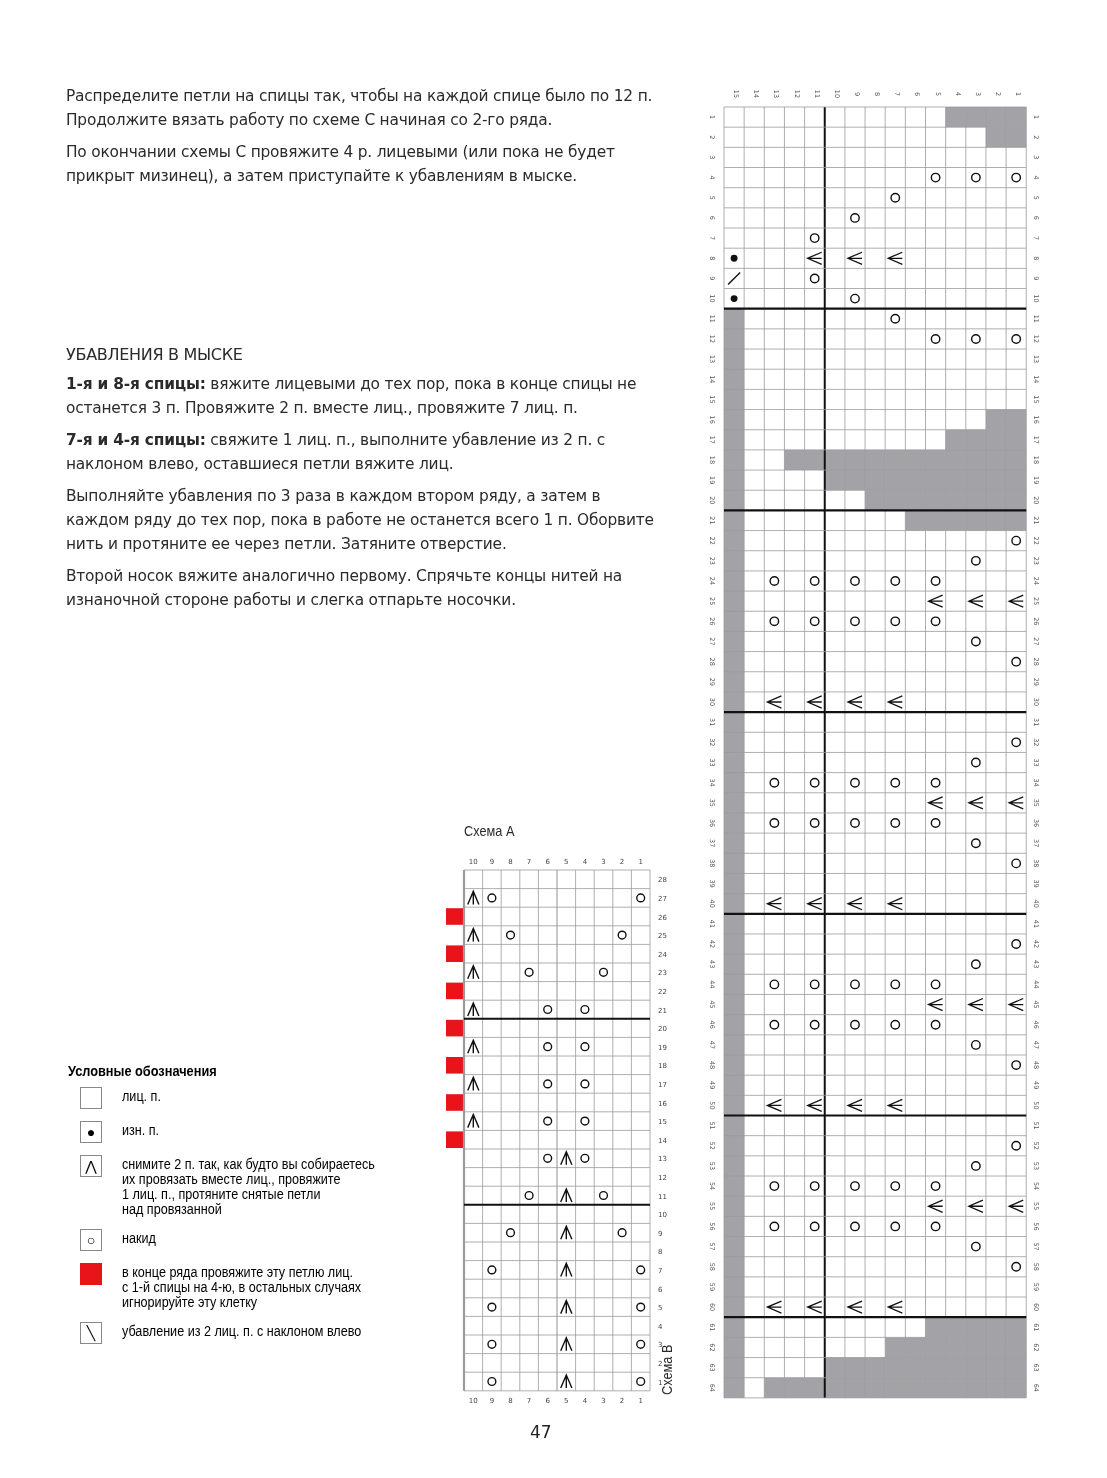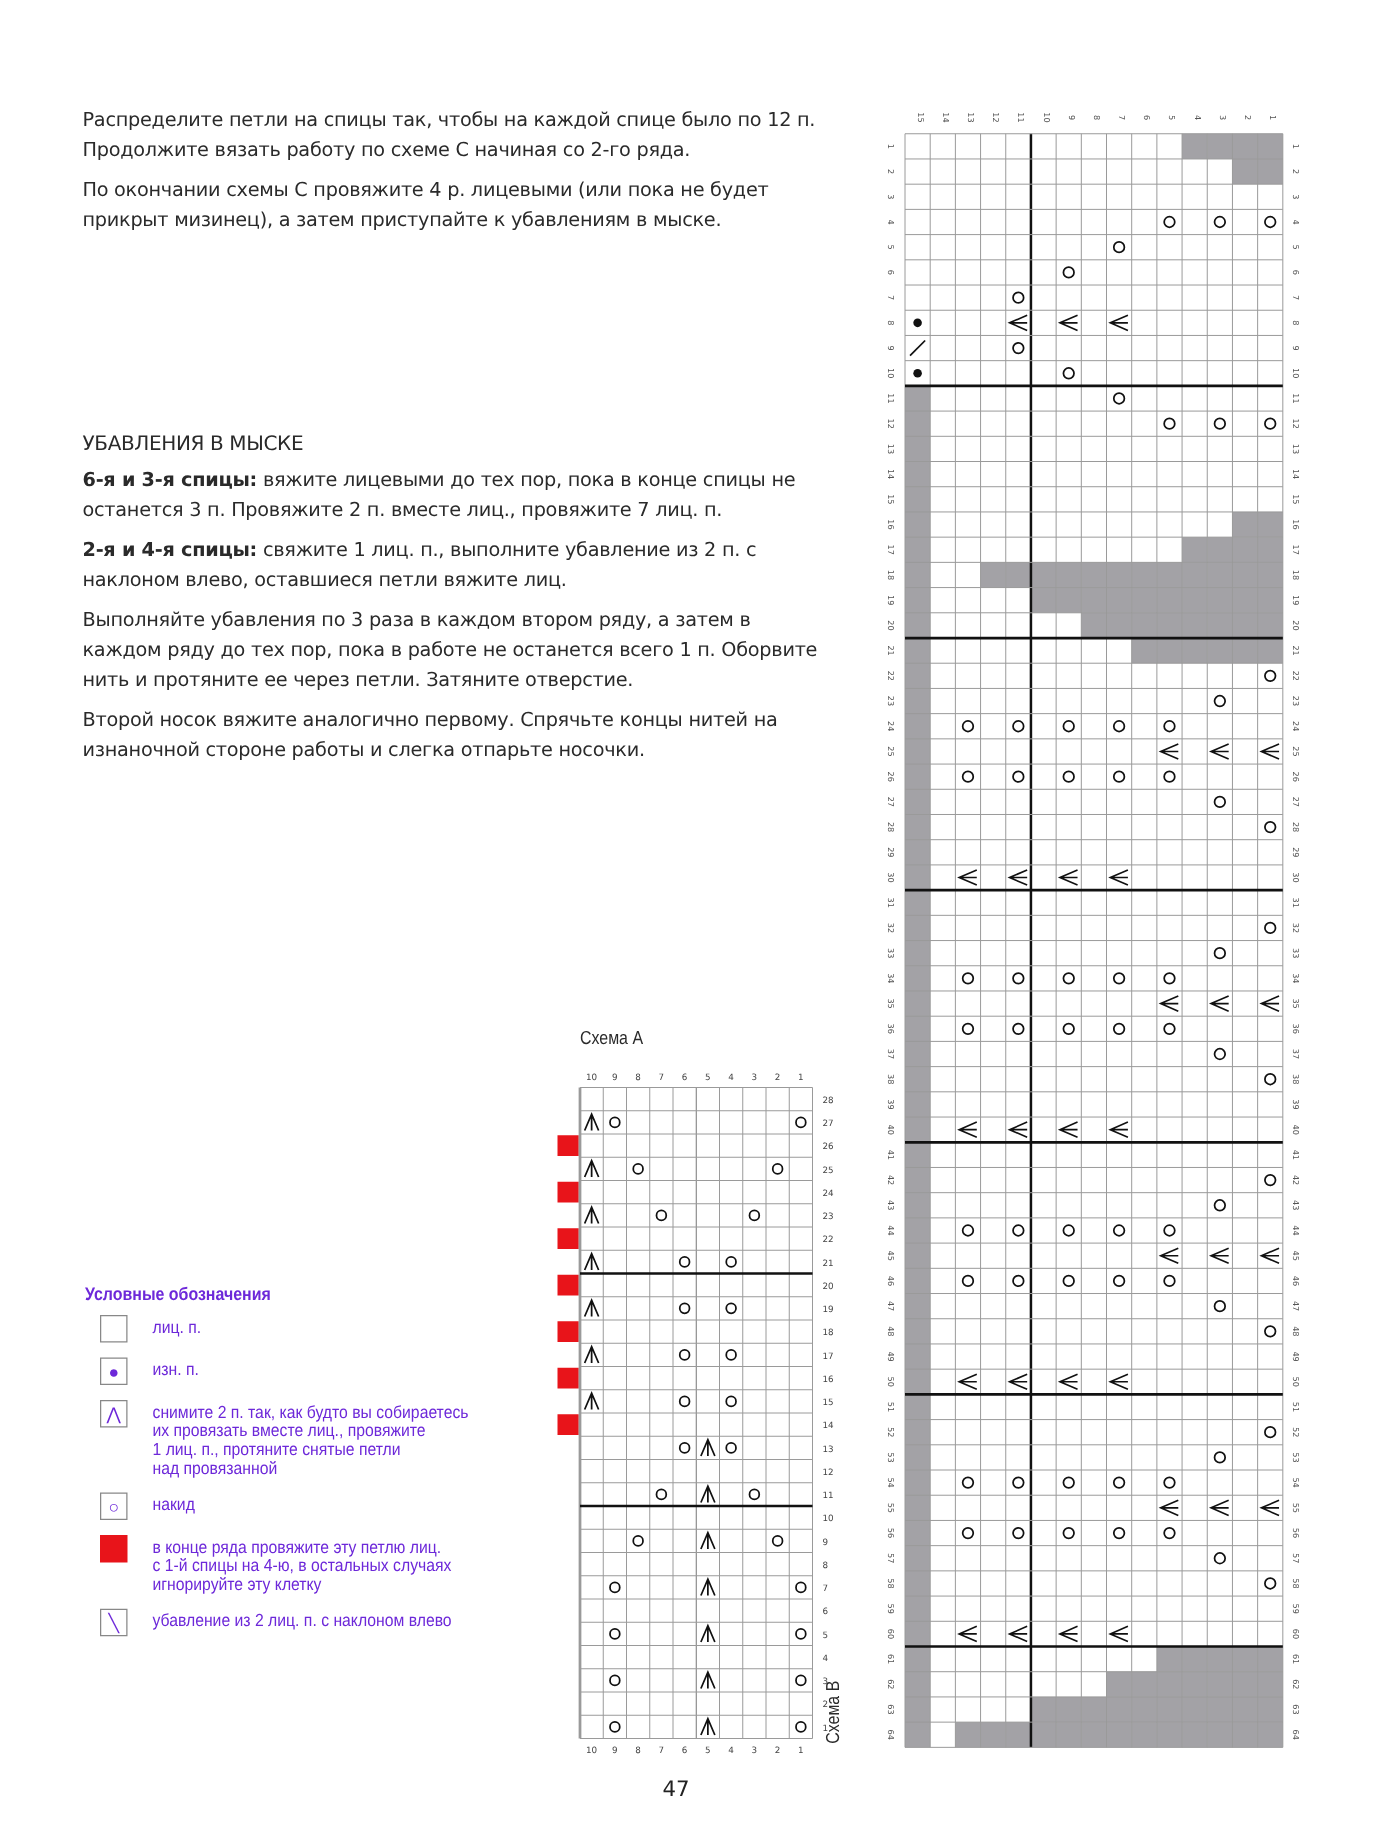--- a/index.html
+++ b/index.html
@@ -3,43 +3,43 @@
 <meta charset="utf-8">
 <style>
   html,body{margin:0;padding:0;background:#fff;}
   body{width:1107px;height:1478px;position:relative;overflow:hidden;font-family:"DejaVu Sans",sans-serif;color:#2a2a2a;}
   .text-block{position:absolute;left:66px;top:84px;width:600px;font-size:15.4px;line-height:24px;letter-spacing:-0.2px;}
   .text-block p{margin:0 0 8px 0;}
   .section-title{position:absolute;left:66px;top:345px;font-size:16px;font-weight:normal;letter-spacing:-0.3px;}
   .text-block2{position:absolute;left:66px;top:372px;width:600px;font-size:15.4px;line-height:24px;letter-spacing:-0.2px;}
   .text-block2 p{margin:0 0 8px 0;}
   .text-block2 b{font-weight:bold;}
-  .legend{position:absolute;left:68px;top:1028px;width:360px;font-family:"Liberation Sans",sans-serif;font-size:14px;color:#6d28d9;}
+  .legend{position:absolute;left:68px;top:1063px;width:360px;font-family:"Liberation Sans",sans-serif;font-size:14px;color:#000000;}
   .legend-title{font-weight:bold;font-size:14.5px;margin-bottom:8px;transform:scaleX(0.88);transform-origin:left;}
   .legend-item{position:relative;display:flex;align-items:flex-start;margin-bottom:12px;margin-left:12px;}
   .legend-sym{width:22px;height:22px;border:1px solid #888;box-sizing:border-box;flex:none;display:flex;align-items:center;justify-content:center;font-size:14px;line-height:1;}
   .legend-label{margin-left:20px;line-height:15px;transform:scaleX(0.9);transform-origin:left;white-space:pre-line;padding-top:2px;width:330px;}
   .schema-a-title{position:absolute;left:464px;top:822px;font-family:"Liberation Sans",sans-serif;font-size:15px;transform:scaleX(0.85);transform-origin:left;}
   .schema-b-title{position:absolute;left:658px;top:1395px;font-family:"Liberation Sans",sans-serif;font-size:15px;transform:rotate(-90deg) scaleX(0.85);transform-origin:left top;white-space:nowrap;}
   .page-number{position:absolute;left:530px;top:1422px;font-size:17px;color:#222;}
   svg text{font-family:"DejaVu Sans",sans-serif;}
 </style>
 </head>
 <body>
 
 <div class="text-block">
   <p>Распределите петли на спицы так, чтобы на каждой спице было по 12 п. Продолжите вязать работу по схеме С начиная со 2-го ряда.</p>
   <p>По окончании схемы С провяжите 4 р. лицевыми (или пока не будет прикрыт мизинец), а затем приступайте к убавлениям в мыске.</p>
 </div>
 
 <div class="section-title">УБАВЛЕНИЯ В МЫСКЕ</div>
 
 <div class="text-block2">
-  <p><b>6-я и 3-я спицы:</b><span> вяжите лицевыми до тех пор, пока в конце спицы не останется 3 п. Провяжите 2 п. вместе лиц., провяжите 7 лиц. п.</span></p>
-  <p><b>2-я и 4-я спицы:</b><span> свяжите 1 лиц. п., выполните убавление из 2 п. с наклоном влево, оставшиеся петли вяжите лиц.</span></p>
+  <p><b>1-я и 8-я спицы:</b><span> вяжите лицевыми до тех пор, пока в конце спицы не останется 3 п. Провяжите 2 п. вместе лиц., провяжите 7 лиц. п.</span></p>
+  <p><b>7-я и 4-я спицы:</b><span> свяжите 1 лиц. п., выполните убавление из 2 п. с наклоном влево, оставшиеся петли вяжите лиц.</span></p>
   <p>Выполняйте убавления по 3 раза в каждом втором ряду, а затем в каждом ряду до тех пор, пока в работе не останется всего 1 п. Оборвите нить и протяните ее через петли. Затяните отверстие.</p>
   <p>Второй носок вяжите аналогично первому. Спрячьте концы нитей на изнаночной стороне работы и слегка отпарьте носочки.</p>
 </div>
 
 <div class="legend">
   <div class="legend-title">Условные обозначения</div>
   <div class="legend-item">
     <span class="legend-sym"></span>
     <span class="legend-label">лиц. п.</span>
   </div>

